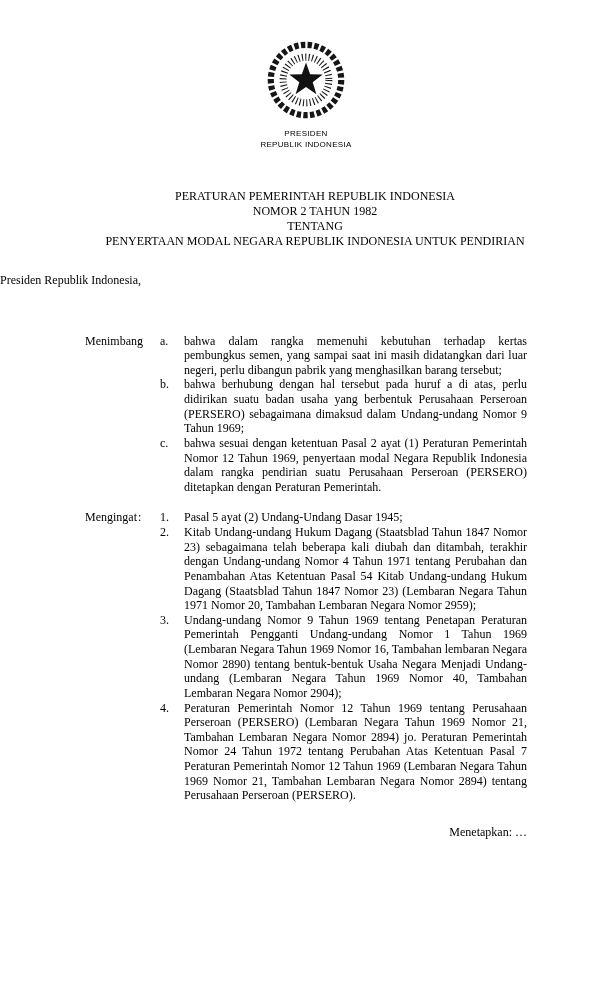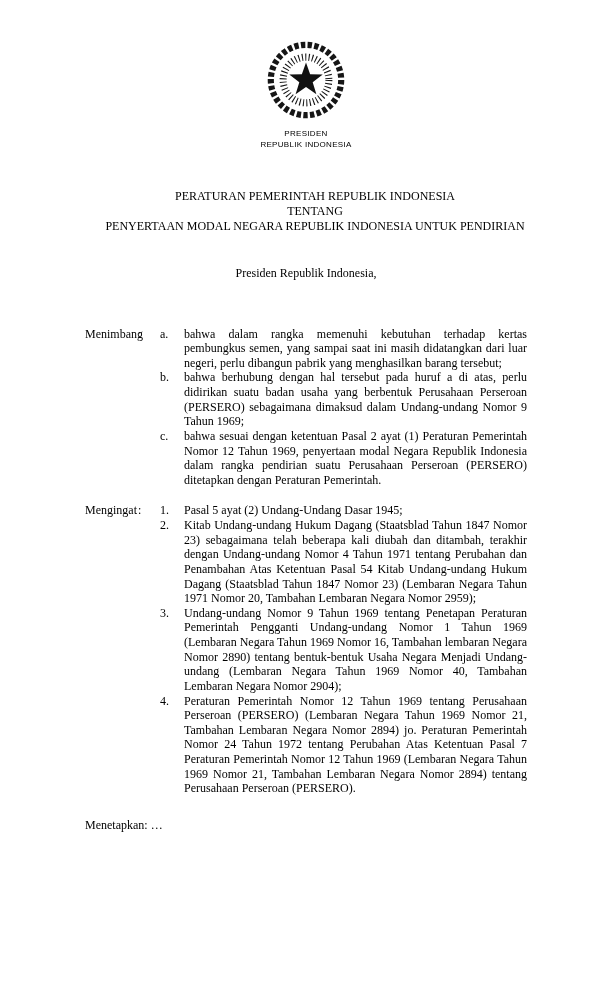--- a/index.html
+++ b/index.html
@@ -28,22 +28,22 @@
     line-height: 1.35;
     letter-spacing: 0.3px;
   }
   .title-block {
     margin-top: 38px;
     text-align: center;
     line-height: 1.25;
   }
   .title-block div { white-space: normal; padding-left: 18px; }
   .salutation {
-    margin-top: 32px;
-    text-align: center;
+    margin-top: 24px;
+    text-align: left;
   }
   .content { padding: 0 85px; }
   .section {
     display: flex;
     align-items: flex-start;
     line-height: 1.22;
   }
   .section-menimbang { margin-top: 46px; }
   .section-mengingat { margin-top: 16px; }
   .sec-label { width: 53px; flex: 0 0 53px; }
@@ -53,21 +53,21 @@
   .item + .item { margin-top: 0px; }
   .marker { width: 24px; flex: 0 0 24px; }
   .itext { flex: 1; text-align: justify; }
   .memutuskan {
     margin-top: 30px;
     text-align: center;
     letter-spacing: 0.5px;
   }
   .menetapkan {
     margin-top: 22px;
-    text-align: left;
+    text-align: right;
   }
 </style>
 </head>
 <body>
 
 <div class="page">
 
   <div class="emblem-wrap">
     <svg viewBox="0 0 100 100" aria-hidden="true">
 
@@ -79,20 +79,21 @@
     </svg>
   </div>
 
   <div class="letterhead">
     <div>PRESIDEN</div>
     <div>REPUBLIK INDONESIA</div>
   </div>
 
   <div class="title-block">
     <div>PERATURAN PEMERINTAH REPUBLIK INDONESIA</div>
+    <div>NOMOR 2 TAHUN 1982</div>
     <div>TENTANG</div>
     <div>PENYERTAAN MODAL NEGARA REPUBLIK INDONESIA UNTUK PENDIRIAN</div>
   </div>
 
   <div class="salutation">Presiden Republik Indonesia,</div>
 
   <div class="content">
 
     <div class="section section-menimbang">
       <span class="sec-label">Menimbang</span>

